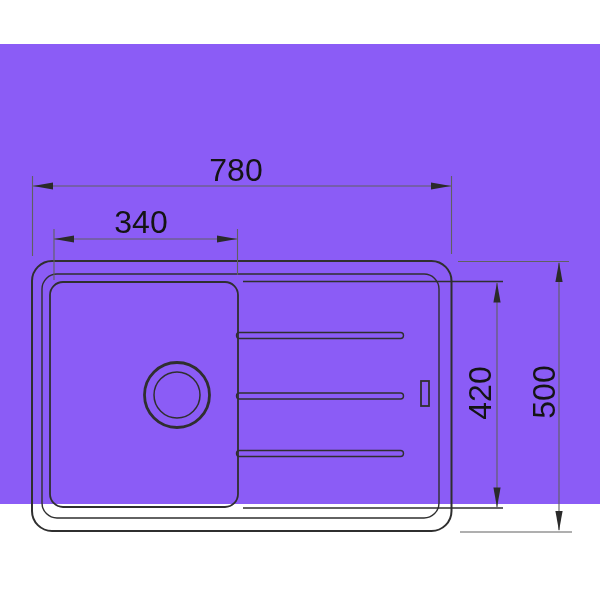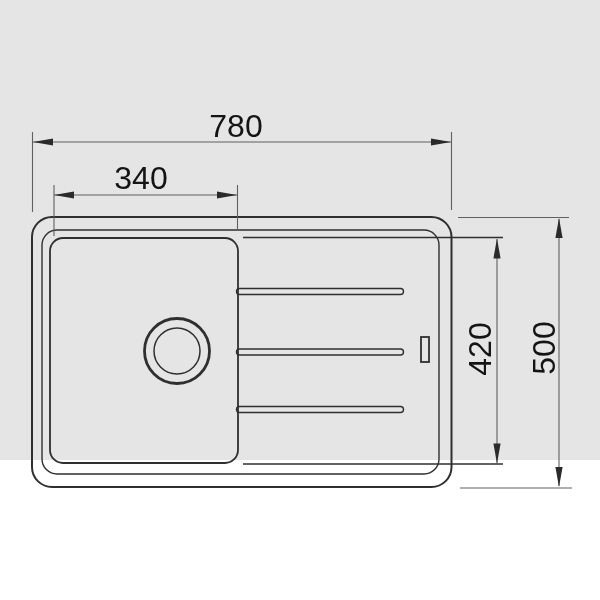--- a/index.html
+++ b/index.html
@@ -8,21 +8,22 @@
     background: #ffffff;
     width: 600px;
     height: 600px;
     overflow: hidden;
     font-family: "Liberation Sans", sans-serif;
   }
   .canvas {
     position: relative;
     width: 600px;
     height: 460px;
-    background: #e5e5e5;
+    background: #8b5cf6;
+    margin-top: 44px;
   }
   svg { display: block; }
   .outline {
     fill: none;
     stroke: #2f2f2f;
   }
   .dimline {
     fill: none;
     stroke: #606060;
     stroke-width: 1.1;

